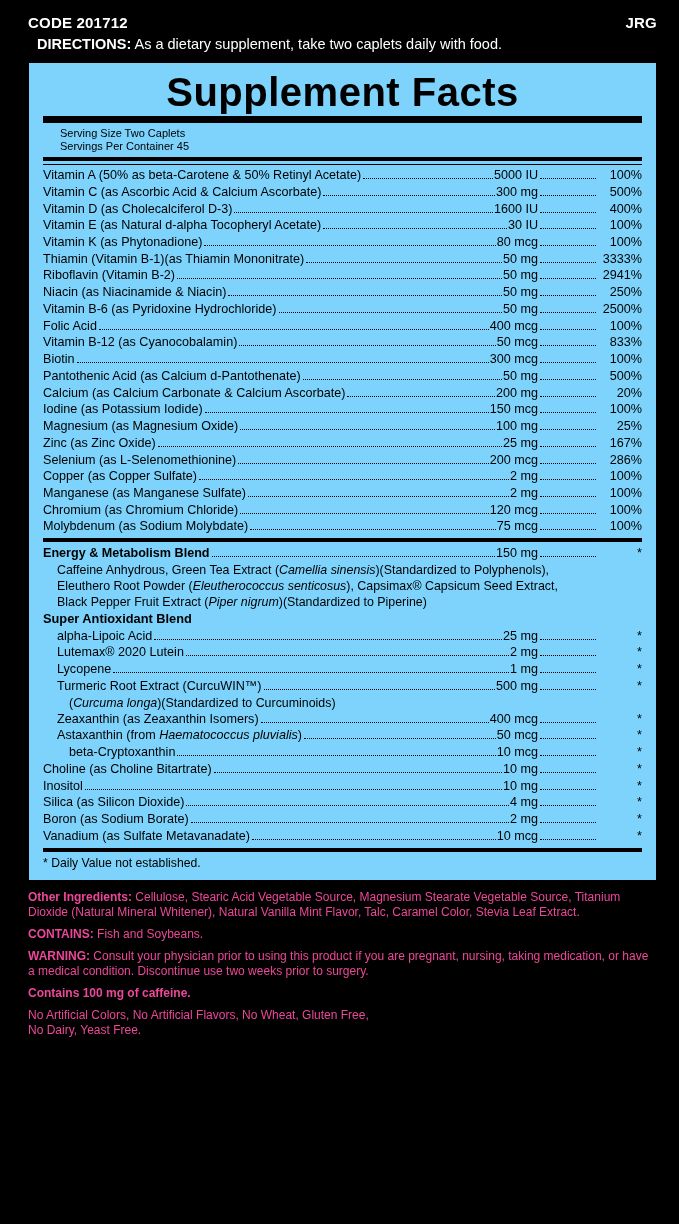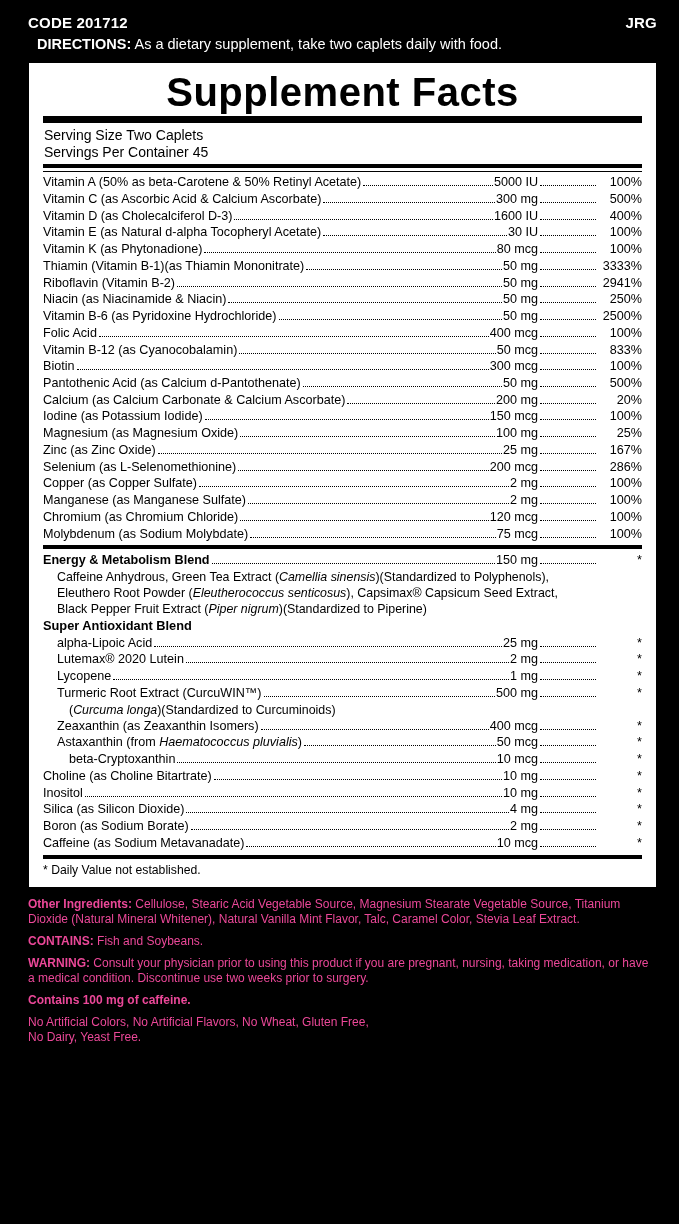--- a/index.html
+++ b/index.html
@@ -34,43 +34,43 @@
   .directions {
     margin-top: 4px;
     font-size: 14.5px;
     line-height: 1.25;
   }
   .directions b { font-weight: bold; margin-left: 9px; }
   .directions .dirtext { font-weight: normal; }
 
   .panel {
     margin-top: 9px;
-    background: #ffffff;
+    background: #7dd3fc;
     color: #000000;
     border: 1px solid #000;
     padding: 6px 14px 8px 14px;
     box-sizing: border-box;
   }
   .sf-title {
     text-align: center;
     font-size: 40px;
     font-weight: bold;
     letter-spacing: 0.5px;
     line-height: 1.05;
     margin: 2px 0 0 0;
     white-space: nowrap;
   }
   .rule-heavy { border-top: 7px solid #000; margin: 3px 0 4px 0; }
   .rule-med { border-top: 4px solid #000; margin: 3px 0 3px 0; }
   .rule-thin { border-top: 1px solid #000; margin: 2px 0 2px 0; }
 
   .serving {
-    font-size: 14px;
+    font-size: 11px;
     line-height: 1.18;
-    margin: 2px 0 4px 1px;
+    margin: 2px 0 4px 17px;
   }
   .amount-row {
     display: flex;
     justify-content: space-between;
     font-size: 13px;
     font-weight: bold;
     margin: 1px 1px 2px 1px;
   }
   .nutrient {
     display: flex;
@@ -408,21 +408,21 @@
           <span class="dv">*</span>
         </div>
       <div class="nutrient">
           <span class="nm">Boron (as Sodium Borate)</span>
           <span class="dots"></span>
           <span class="amt">2 mg</span>
           <span class="dots2"></span>
           <span class="dv">*</span>
         </div>
       <div class="nutrient">
-          <span class="nm">Caffeine (as Sodium Metavanadate)</span>
+          <span class="nm">Vanadium (as Sulfate Metavanadate)</span>
           <span class="dots"></span>
           <span class="amt">10 mcg</span>
           <span class="dots2"></span>
           <span class="dv">*</span>
         </div>
     </div>
 
     <div class="rule-med"></div>
     <div class="star-note">* Daily Value not established.</div>
   </div>

